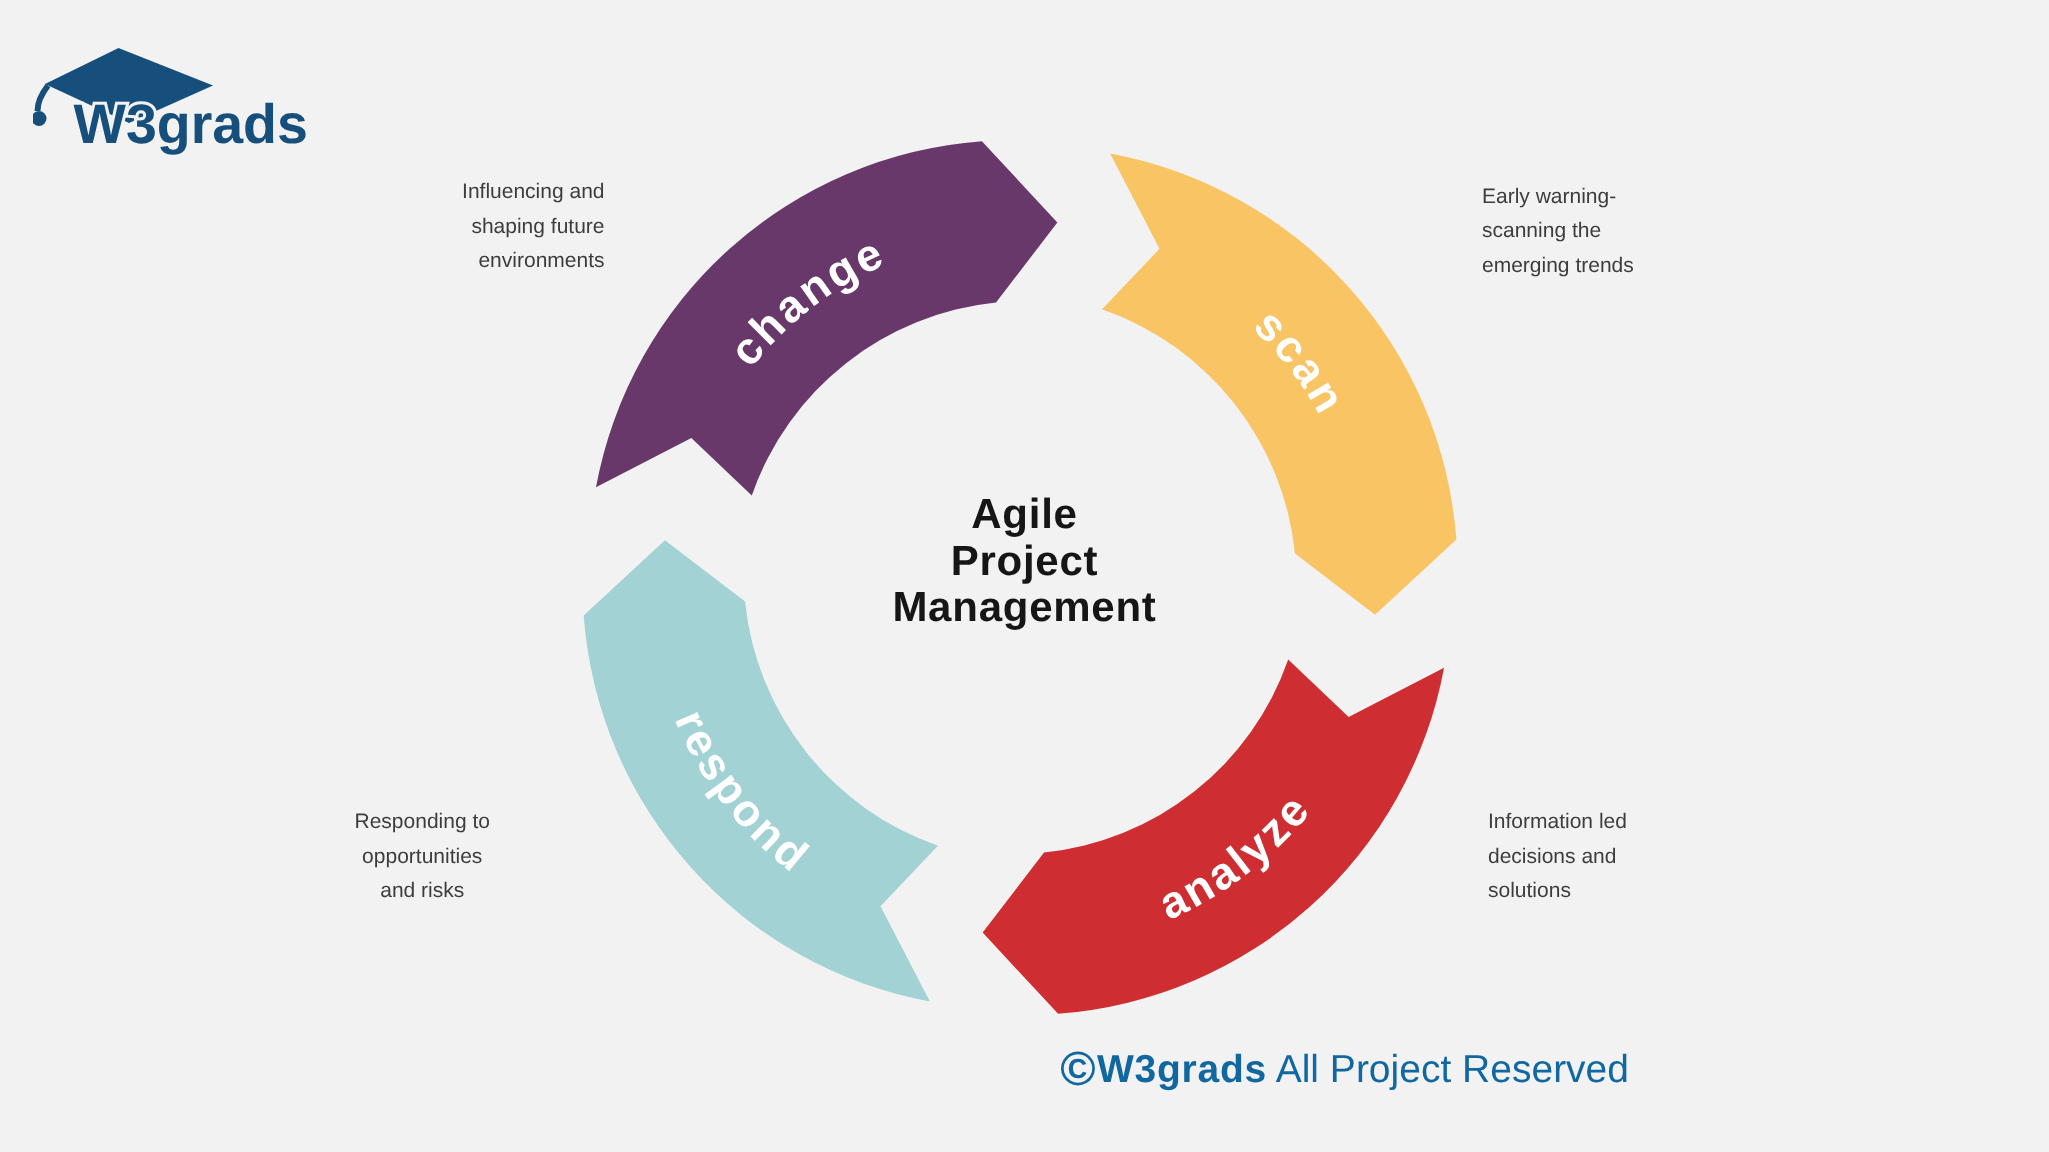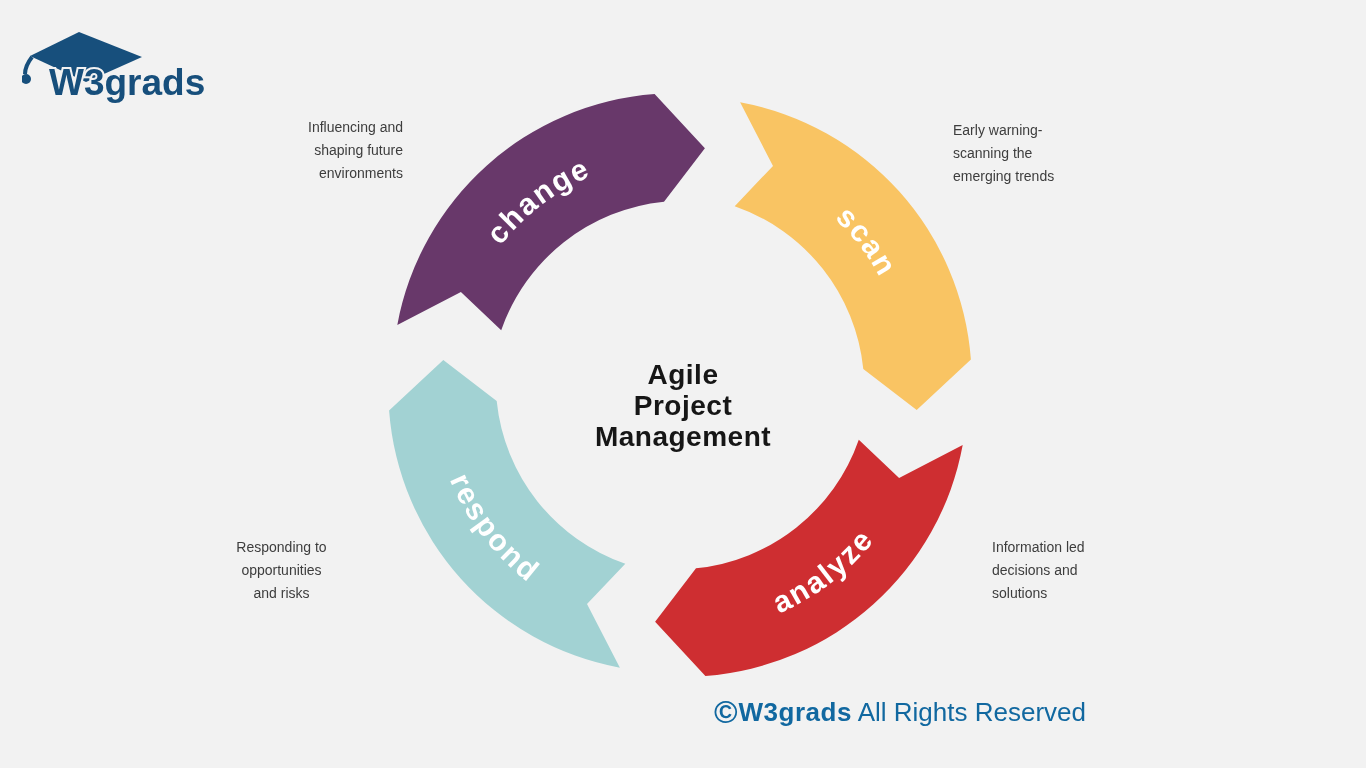--- a/index.html
+++ b/index.html
@@ -47,32 +47,31 @@
     left: 533px;
     top: 327px;
     width: 300px;
     text-align: center;
     font-size: 28px;
     font-weight: bold;
     line-height: 31px;
     color: #161616;
     white-space: pre-line;
     letter-spacing: 0.5px;
-    margin-top: 32px;
   }
   
   .desc {
     position: absolute;
     font-size: 14px;
     line-height: 23px;
     color: #3d3d3d;
     white-space: pre-line;
   }
   .desc-change  { top: 116px; left: 140px; width: 263px; text-align: right; }
-  .desc-scan    { top: 119px; left: 953px; width: 250px; text-align: left; }
+  .desc-scan    { top: 119px; left: 988px; width: 250px; text-align: left; }
   .desc-respond { top: 536px; left: 160px; width: 243px; text-align: center; }
   .desc-analyze { top: 536px; left: 992px; width: 250px; text-align: left; }
   
   .footer {
     position: absolute;
     right: 34px;
     top: 694px;
     font-size: 26px;
     color: #1168a0;
     white-space: nowrap;
@@ -126,16 +125,16 @@
 scanning the
 emerging trends</div>
   <div class="desc desc-analyze">Information led
 decisions and
 solutions</div>
   <div class="desc desc-respond">Responding to
 opportunities
 and risks</div>
 
   <div class="footer" style="color: rgb(17, 104, 160);">
-    <span class="copy">©</span><span class="brand">W3grads</span><span class="rest"> All Rights Reserved</span>
+    <span class="copy">©</span><span class="brand">W3grads</span><span class="rest"> All Project Reserved</span>
   </div>
 
 </div>
 
 </body></html>

